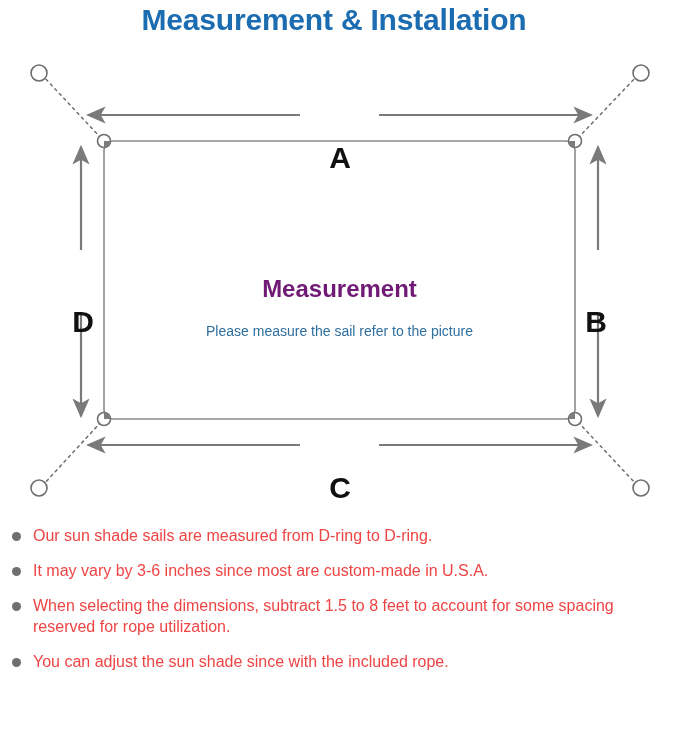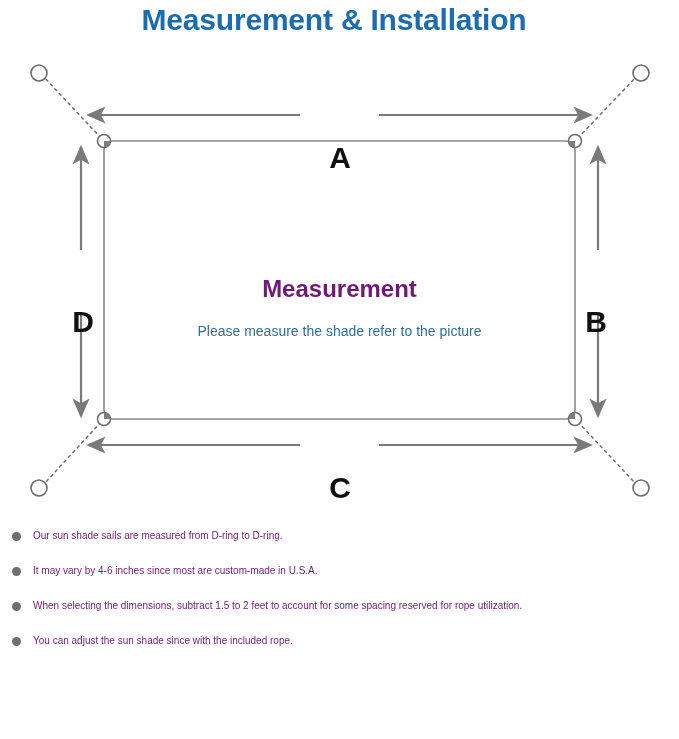--- a/index.html
+++ b/index.html
@@ -99,23 +99,23 @@
     width: 9px;
     height: 9px;
     border-radius: 50%;
     background: #6f6f6f;
     margin-top: 7px;
     margin-right: 12px;
   }
   .note-text {
     flex: 1 1 auto;
     font-family: "Liberation Sans", sans-serif;
-    font-size: 10px;
+    font-size: 16px;
     line-height: 21px;
-    color: #701a75;
+    color: #ef4444;
   }
 </style>
 </head>
 <body>
 
 <div class="page-title">Measurement &amp; Installation</div>
 
 <div class="diagram">
   <svg width="679" height="470" viewBox="0 0 679 470" xmlns="http://www.w3.org/2000/svg">
     <defs>
@@ -171,38 +171,38 @@
       <line x1="81" y1="268" x2="81" y2="371" marker-end="url(#arrHead)"></line>
     </g>
 
     <g stroke="#7a7a7a" stroke-width="2.2" fill="none">
       <line x1="598" y1="205" x2="598" y2="102" marker-end="url(#arrHead)"></line>
       <line x1="598" y1="268" x2="598" y2="371" marker-end="url(#arrHead)"></line>
     </g>
   </svg>
 
   <div class="sail-label title">Measurement</div>
-  <div class="sail-label sub">Please measure the shade refer to the picture</div>
+  <div class="sail-label sub">Please measure the sail refer to the picture</div>
 
   <div class="dim-letter dim-a">A</div>
   <div class="dim-letter dim-b">B</div>
   <div class="dim-letter dim-c">C</div>
   <div class="dim-letter dim-d">D</div>
 </div>
 
 <div class="notes">
   <div class="note-item">
     <span class="note-bullet"></span>
     <span class="note-text">Our sun shade sails are measured from D-ring to D-ring.</span>
   </div>
   <div class="note-item">
     <span class="note-bullet"></span>
-    <span class="note-text">It may vary by 4-6 inches since most are custom-made in U.S.A.</span>
-  </div>
-  <div class="note-item">
-    <span class="note-bullet"></span>
-    <span class="note-text">When selecting the dimensions, subtract 1.5 to 2 feet to account for some spacing reserved for rope utilization.</span>
+    <span class="note-text">It may vary by 3-6 inches since most are custom-made in U.S.A.</span>
+  </div>
+  <div class="note-item">
+    <span class="note-bullet"></span>
+    <span class="note-text">When selecting the dimensions, subtract 1.5 to 8 feet to account for some spacing reserved for rope utilization.</span>
   </div>
   <div class="note-item">
     <span class="note-bullet"></span>
     <span class="note-text">You can adjust the sun shade since with the included rope.</span>
   </div>
 </div>
 
 </body></html>

